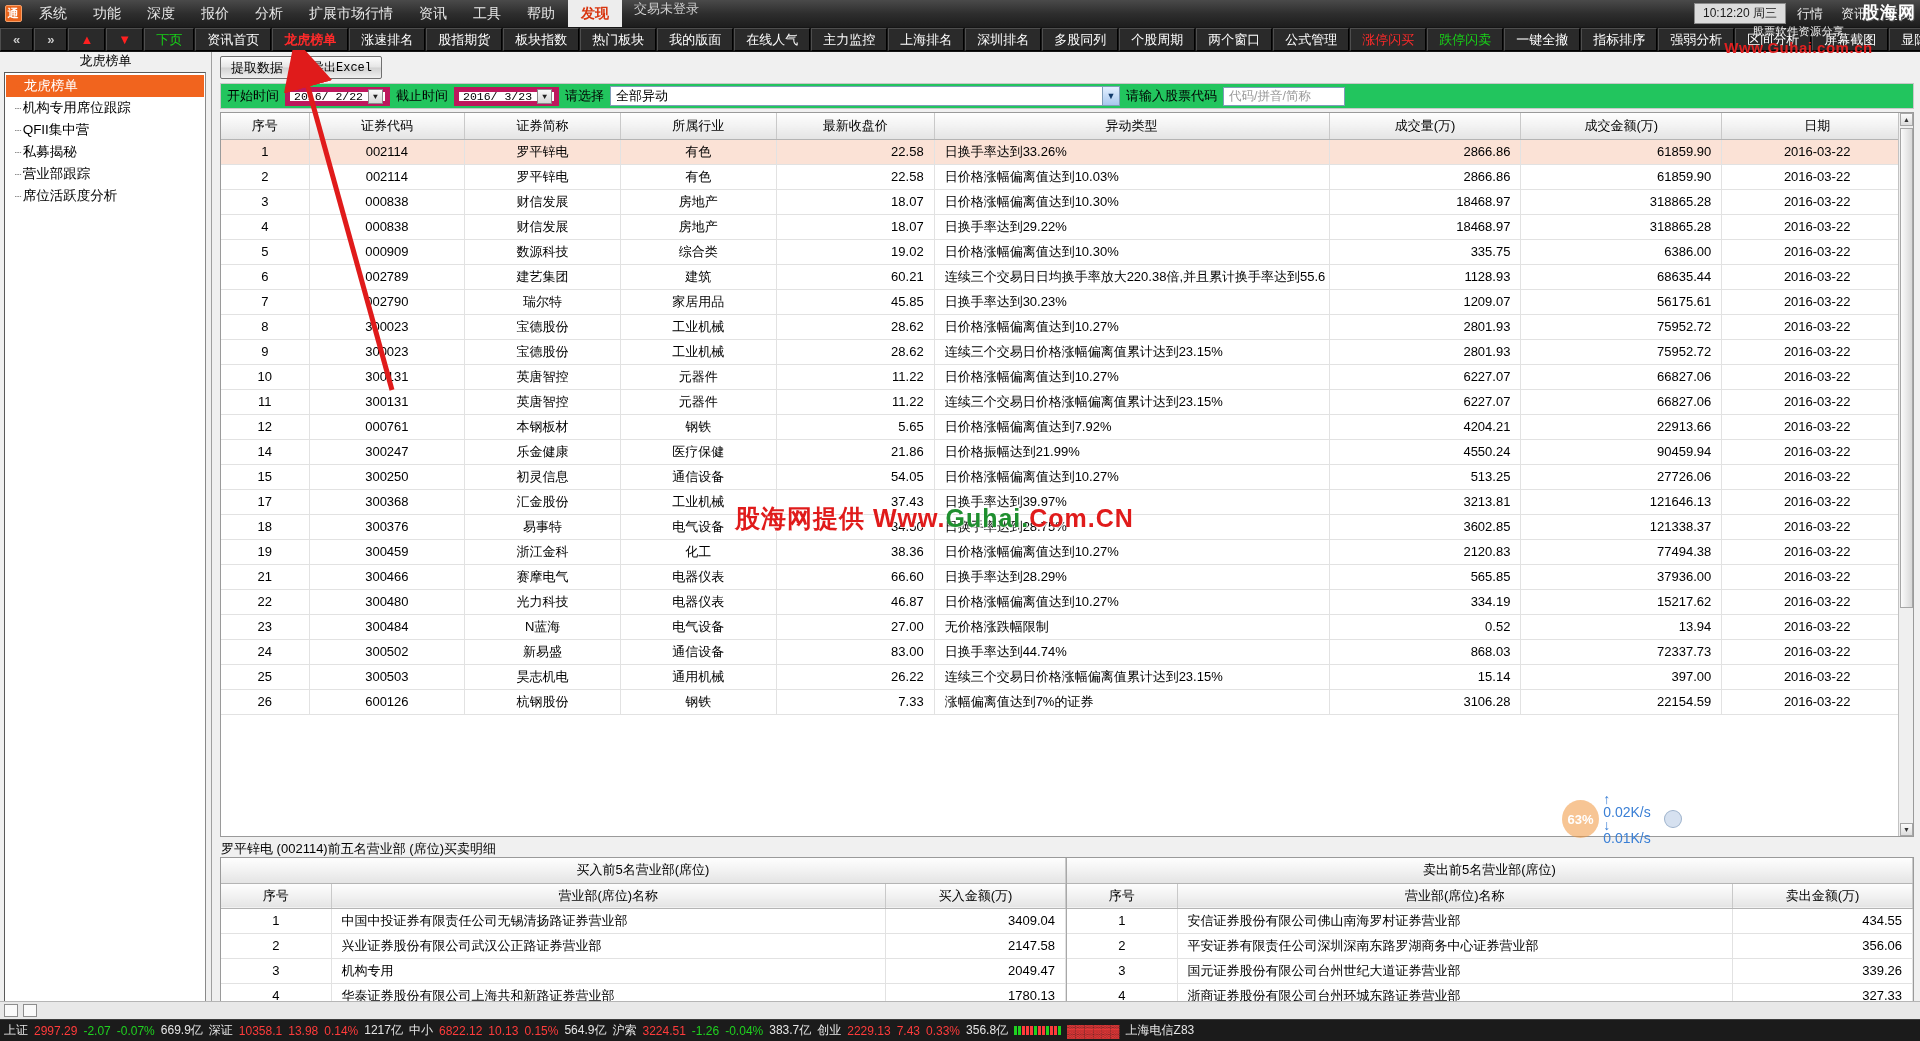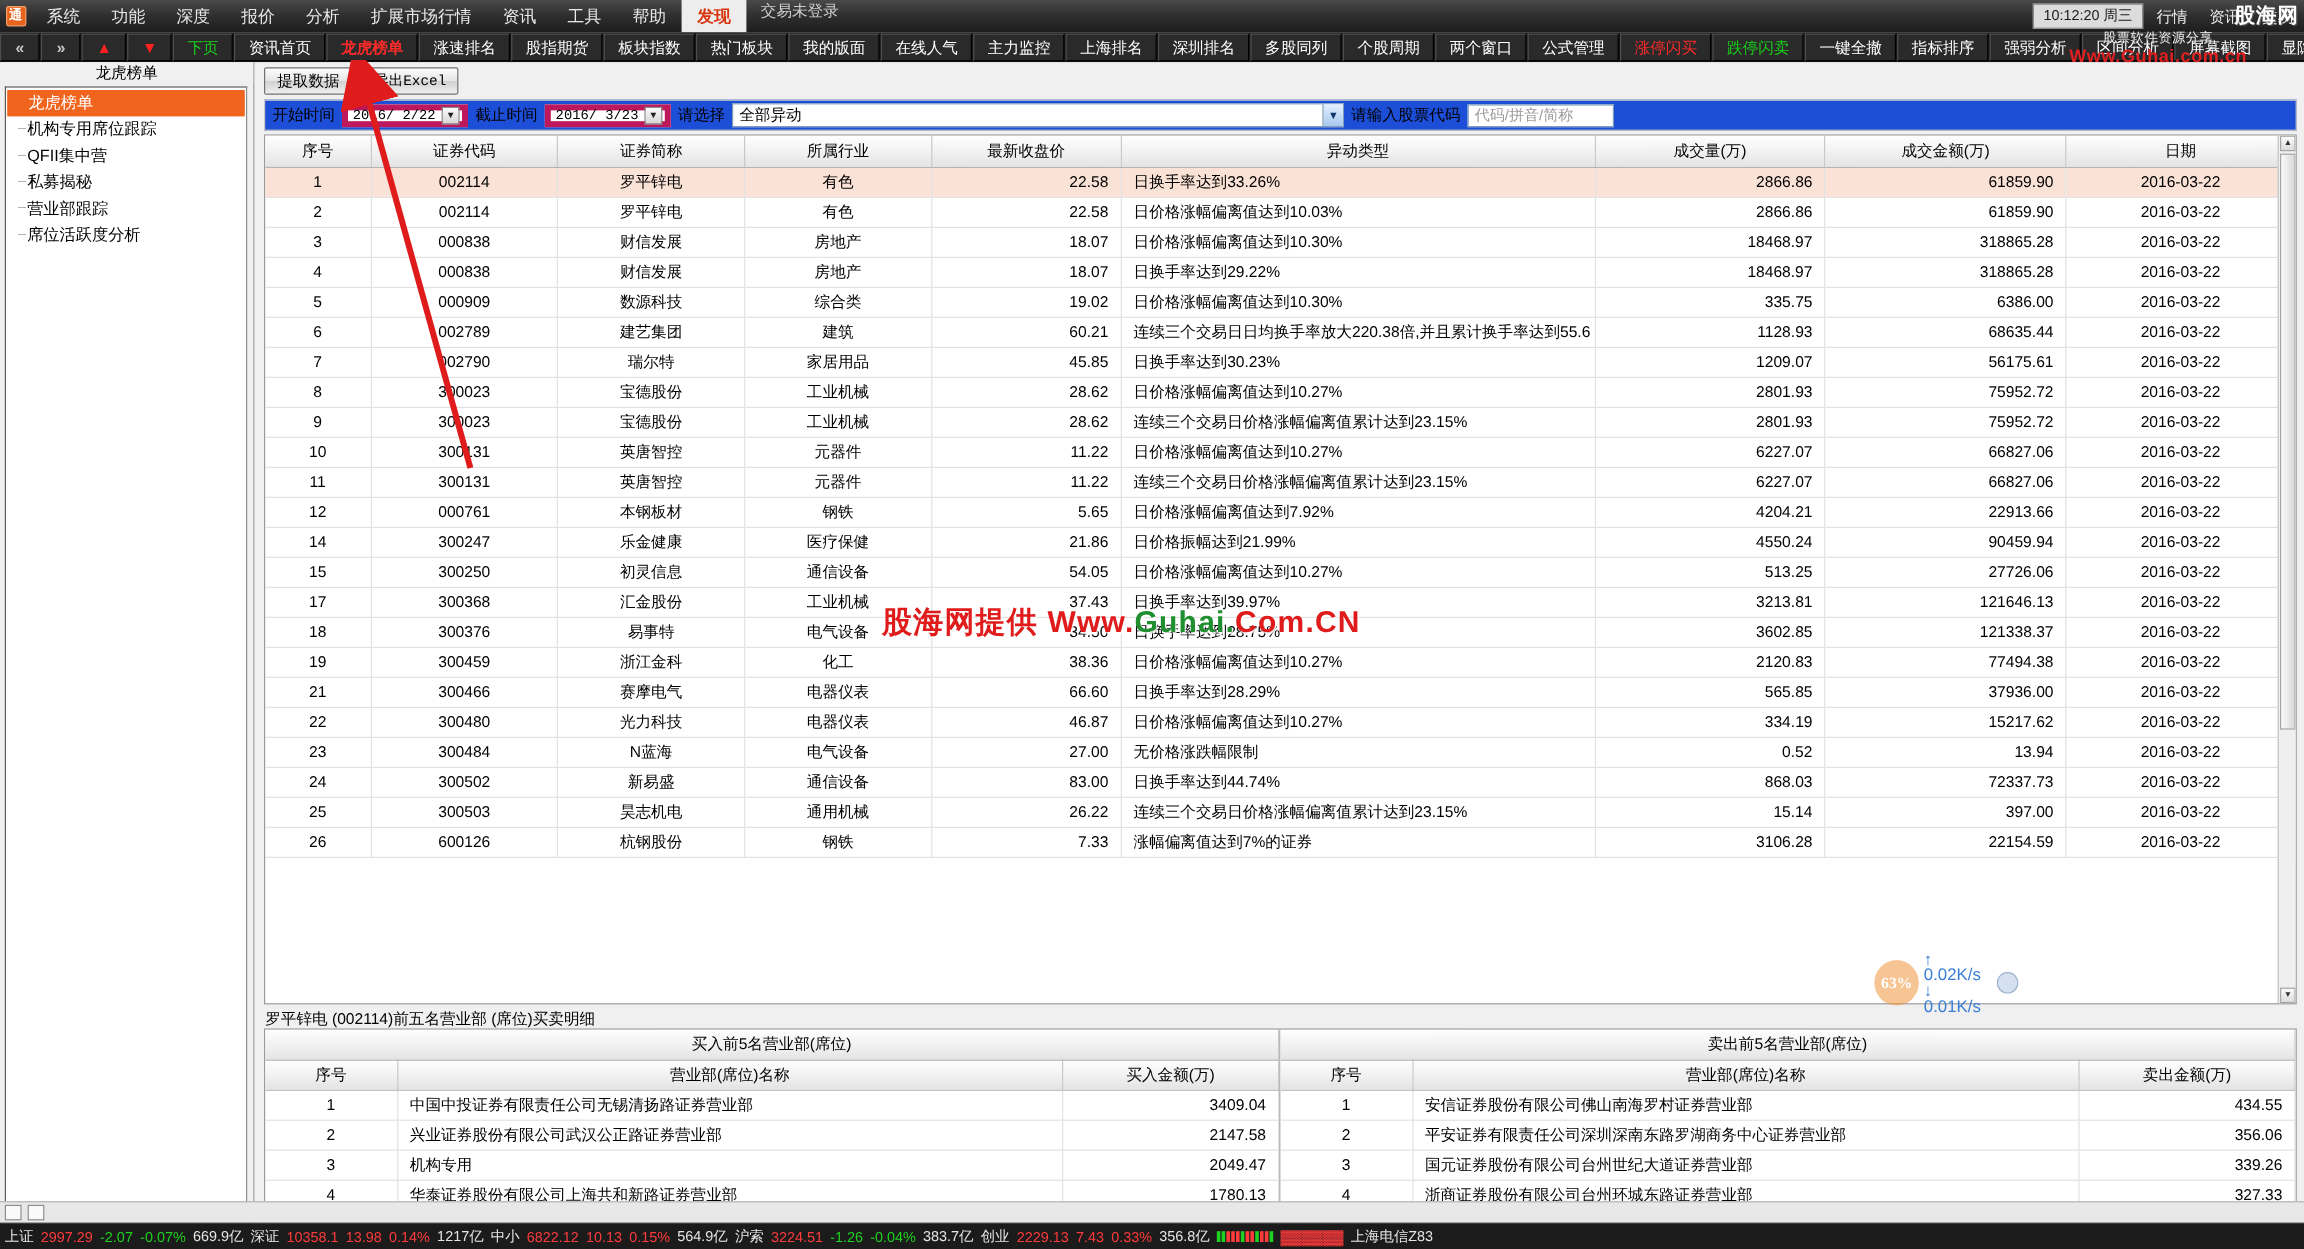--- a/index.html
+++ b/index.html
@@ -129,21 +129,21 @@
     background: linear-gradient(180deg,#fdfdfd 0%, #e6e6e6 48%, #d2d2d2 52%, #efefef 100%);
     border: 1px solid #707070; border-radius: 2px;
     font-size: 13px; color: #000;
     display: flex; align-items: center; justify-content: center;
     white-space: nowrap; cursor: default;
   }
   .winbtn.mono { font-family: "Liberation Mono","DejaVu Sans Mono",monospace; font-size: 12px; }
 
   .filterbar {
     position: absolute; left: 7px; top: 31px; right: 6px; height: 26px;
-    background: #1d4ed8; border: 1px solid #c8c8c8;
+    background: #22c55e; border: 1px solid #c8c8c8;
     display: flex; align-items: center; padding: 0 6px; gap: 6px;
   }
   .flabel { font-size: 13px; color: #000; white-space: nowrap; }
   .dateinput {
     height: 19px; background: #fff; border: 5px solid #be185d;
     display: flex; align-items: center; padding: 0 2px 0 4px;
     font-family: "Liberation Mono","DejaVu Sans Mono",monospace;
     font-size: 11.5px; color: #000; white-space: nowrap;
   }
   .dateinput .spin {
@@ -249,21 +249,21 @@
 
   .net-badge {
     position: absolute; left: 1562px; top: 800px; z-index: 35;
     width: 120px; height: 38px; pointer-events: none;
     display: flex; align-items: center; gap: 4px;
   }
   .net-badge .pct {
     width: 38px; height: 38px; border-radius: 50%;
     background: rgba(240,150,60,0.55); color: #fff;
     font-size: 13px; font-weight: bold;
-    display: flex; align-items: center; justify-content: center; font-family: Liberation Serif, serif;
+    display: flex; align-items: center; justify-content: center;
   }
   .net-badge .spd { font-size: 14px; color: #555; line-height: 13px; }
   .net-badge .spd .up { color: #3a7fd5; }
   .net-badge .spd .dn { color: #3a7fd5; }
   .net-badge .glob {
     width: 18px; height: 18px; border-radius: 50%;
     background: rgba(200,215,235,0.75); border: 1px solid #9fb4cd;
   }
 
   

